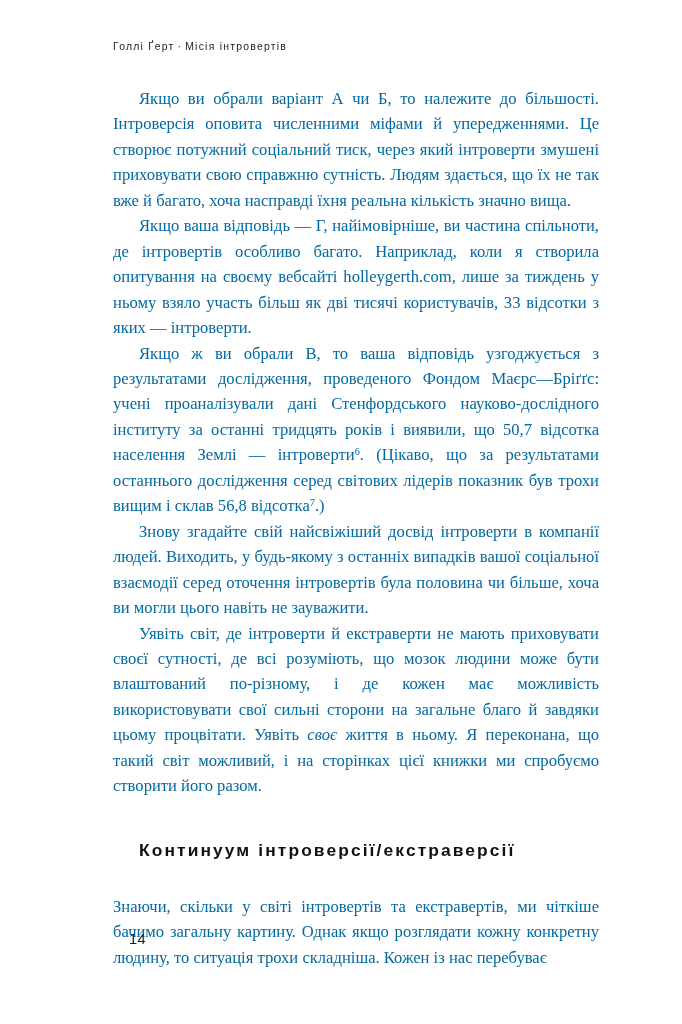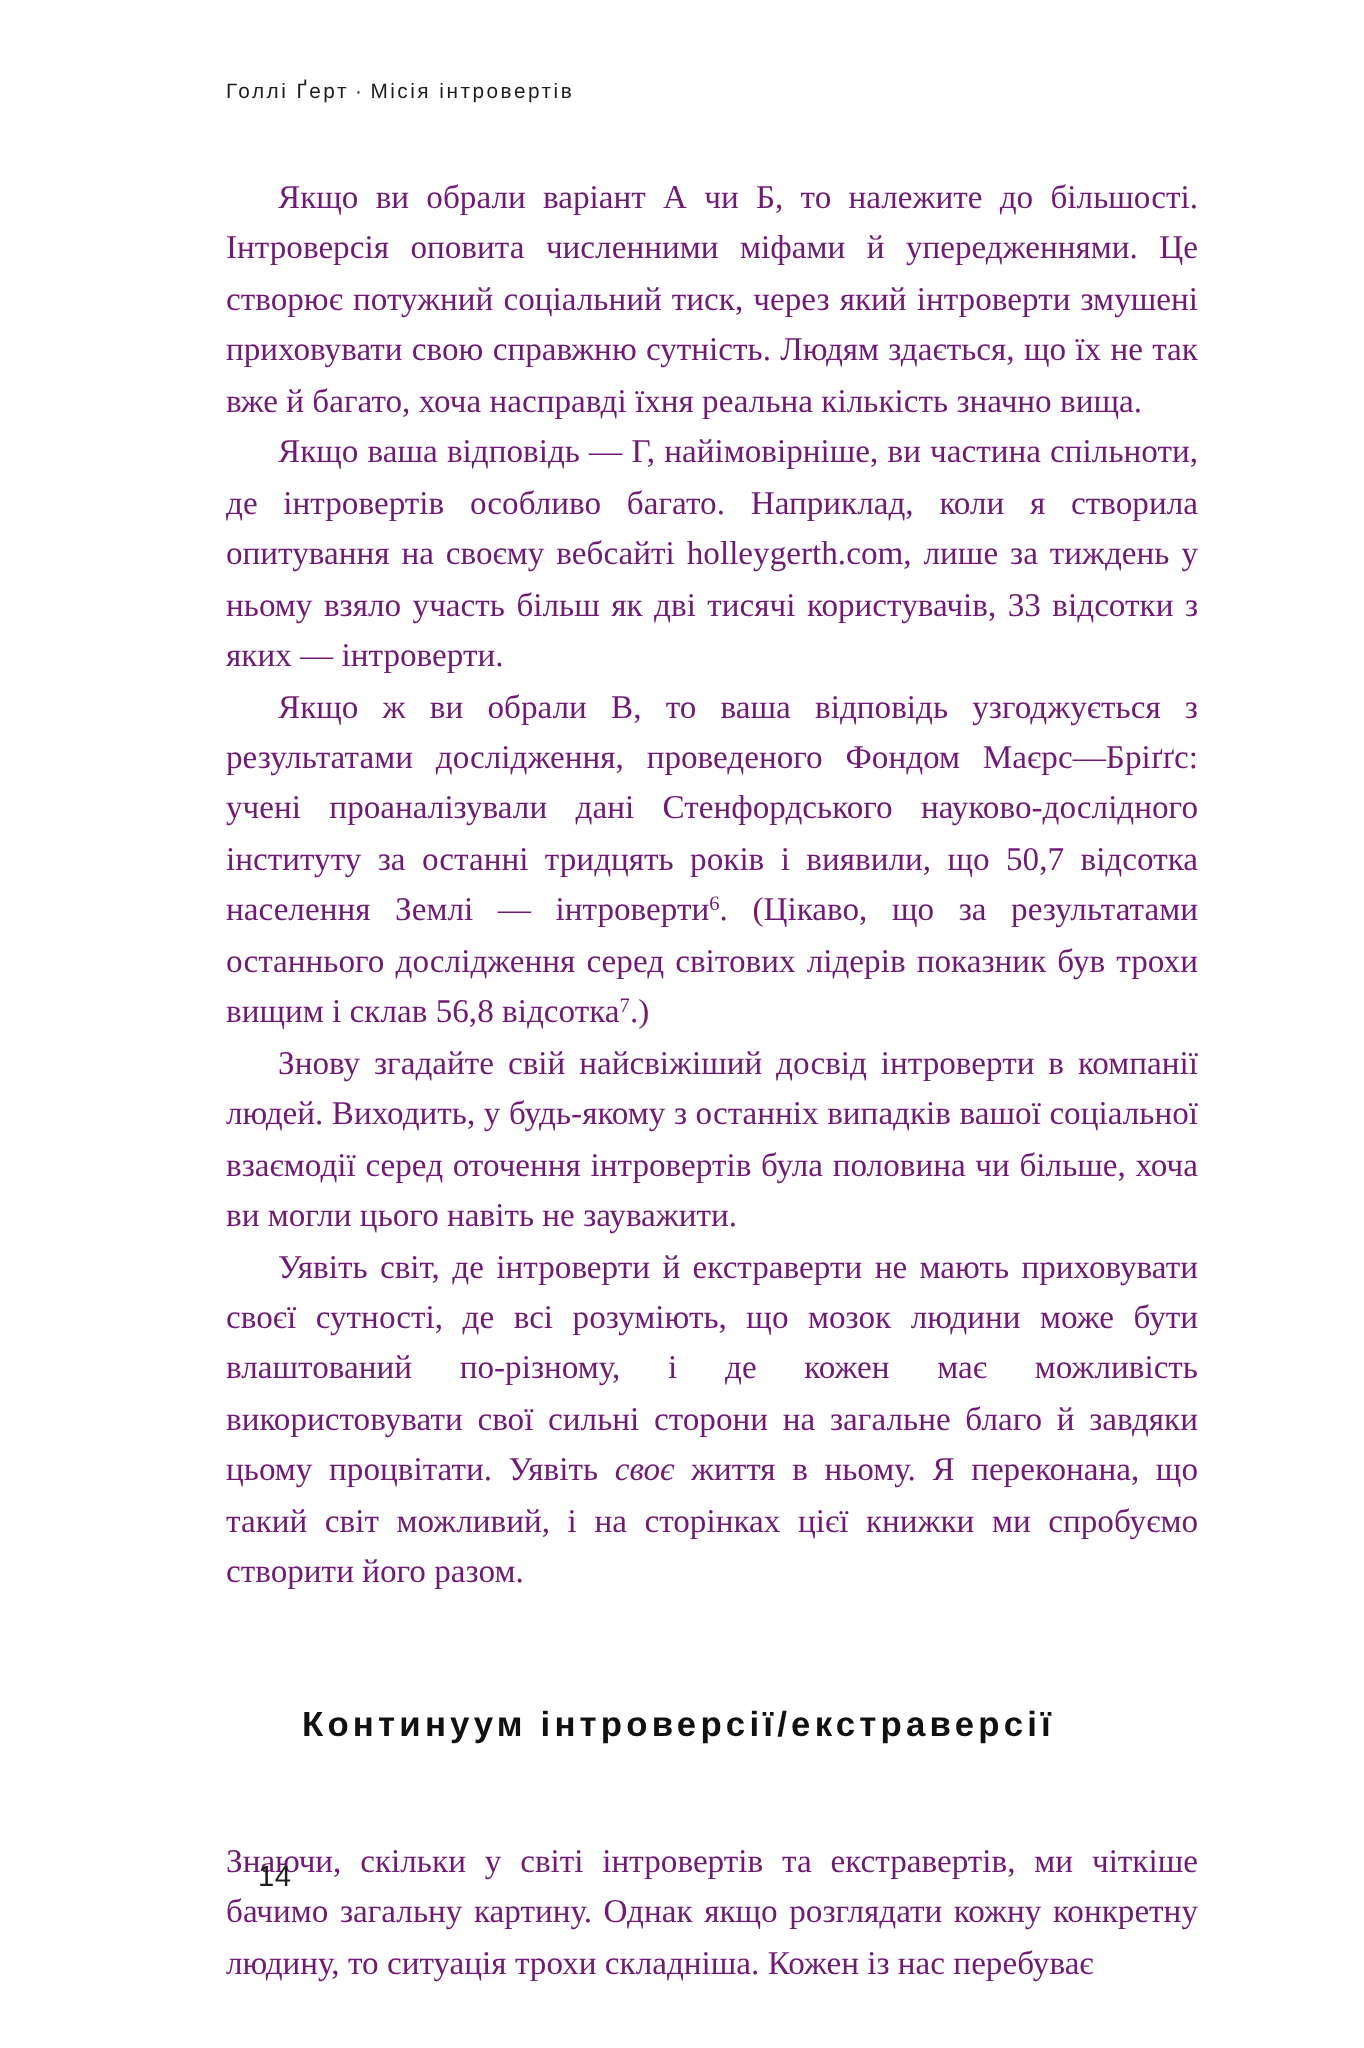--- a/index.html
+++ b/index.html
@@ -52,40 +52,40 @@
 
   p.body-par {
     margin: 0;
     font-size: 16.6px;
     line-height: 25.45px;
     text-align: justify;
     text-justify: inter-word;
     text-indent: 26px;
     hyphens: manual;
     -webkit-hyphens: manual;
-    color: #701a75;
+    color: #0369a1;
   }
   p.body-par.no-indent {
     text-indent: 0;
   }
 
   p.body-par i {
     font-style: italic;
     margin-top: 40px;
   }
 
   sup.fn {
     font-size: 0.62em;
     vertical-align: 0.48em;
     line-height: 0;
   }
 
   
   .section-heading {
-    margin: 12px;
+    margin: 0;
     padding-left: 26px;
     font-family: "Liberation Sans", "DejaVu Sans", sans-serif;
     font-weight: bold;
     font-size: 17.4px;
     letter-spacing: 2.1px;
     color: #111111;
     white-space: nowrap;
   }
 
   .gap-before-heading { height: 41px; }

